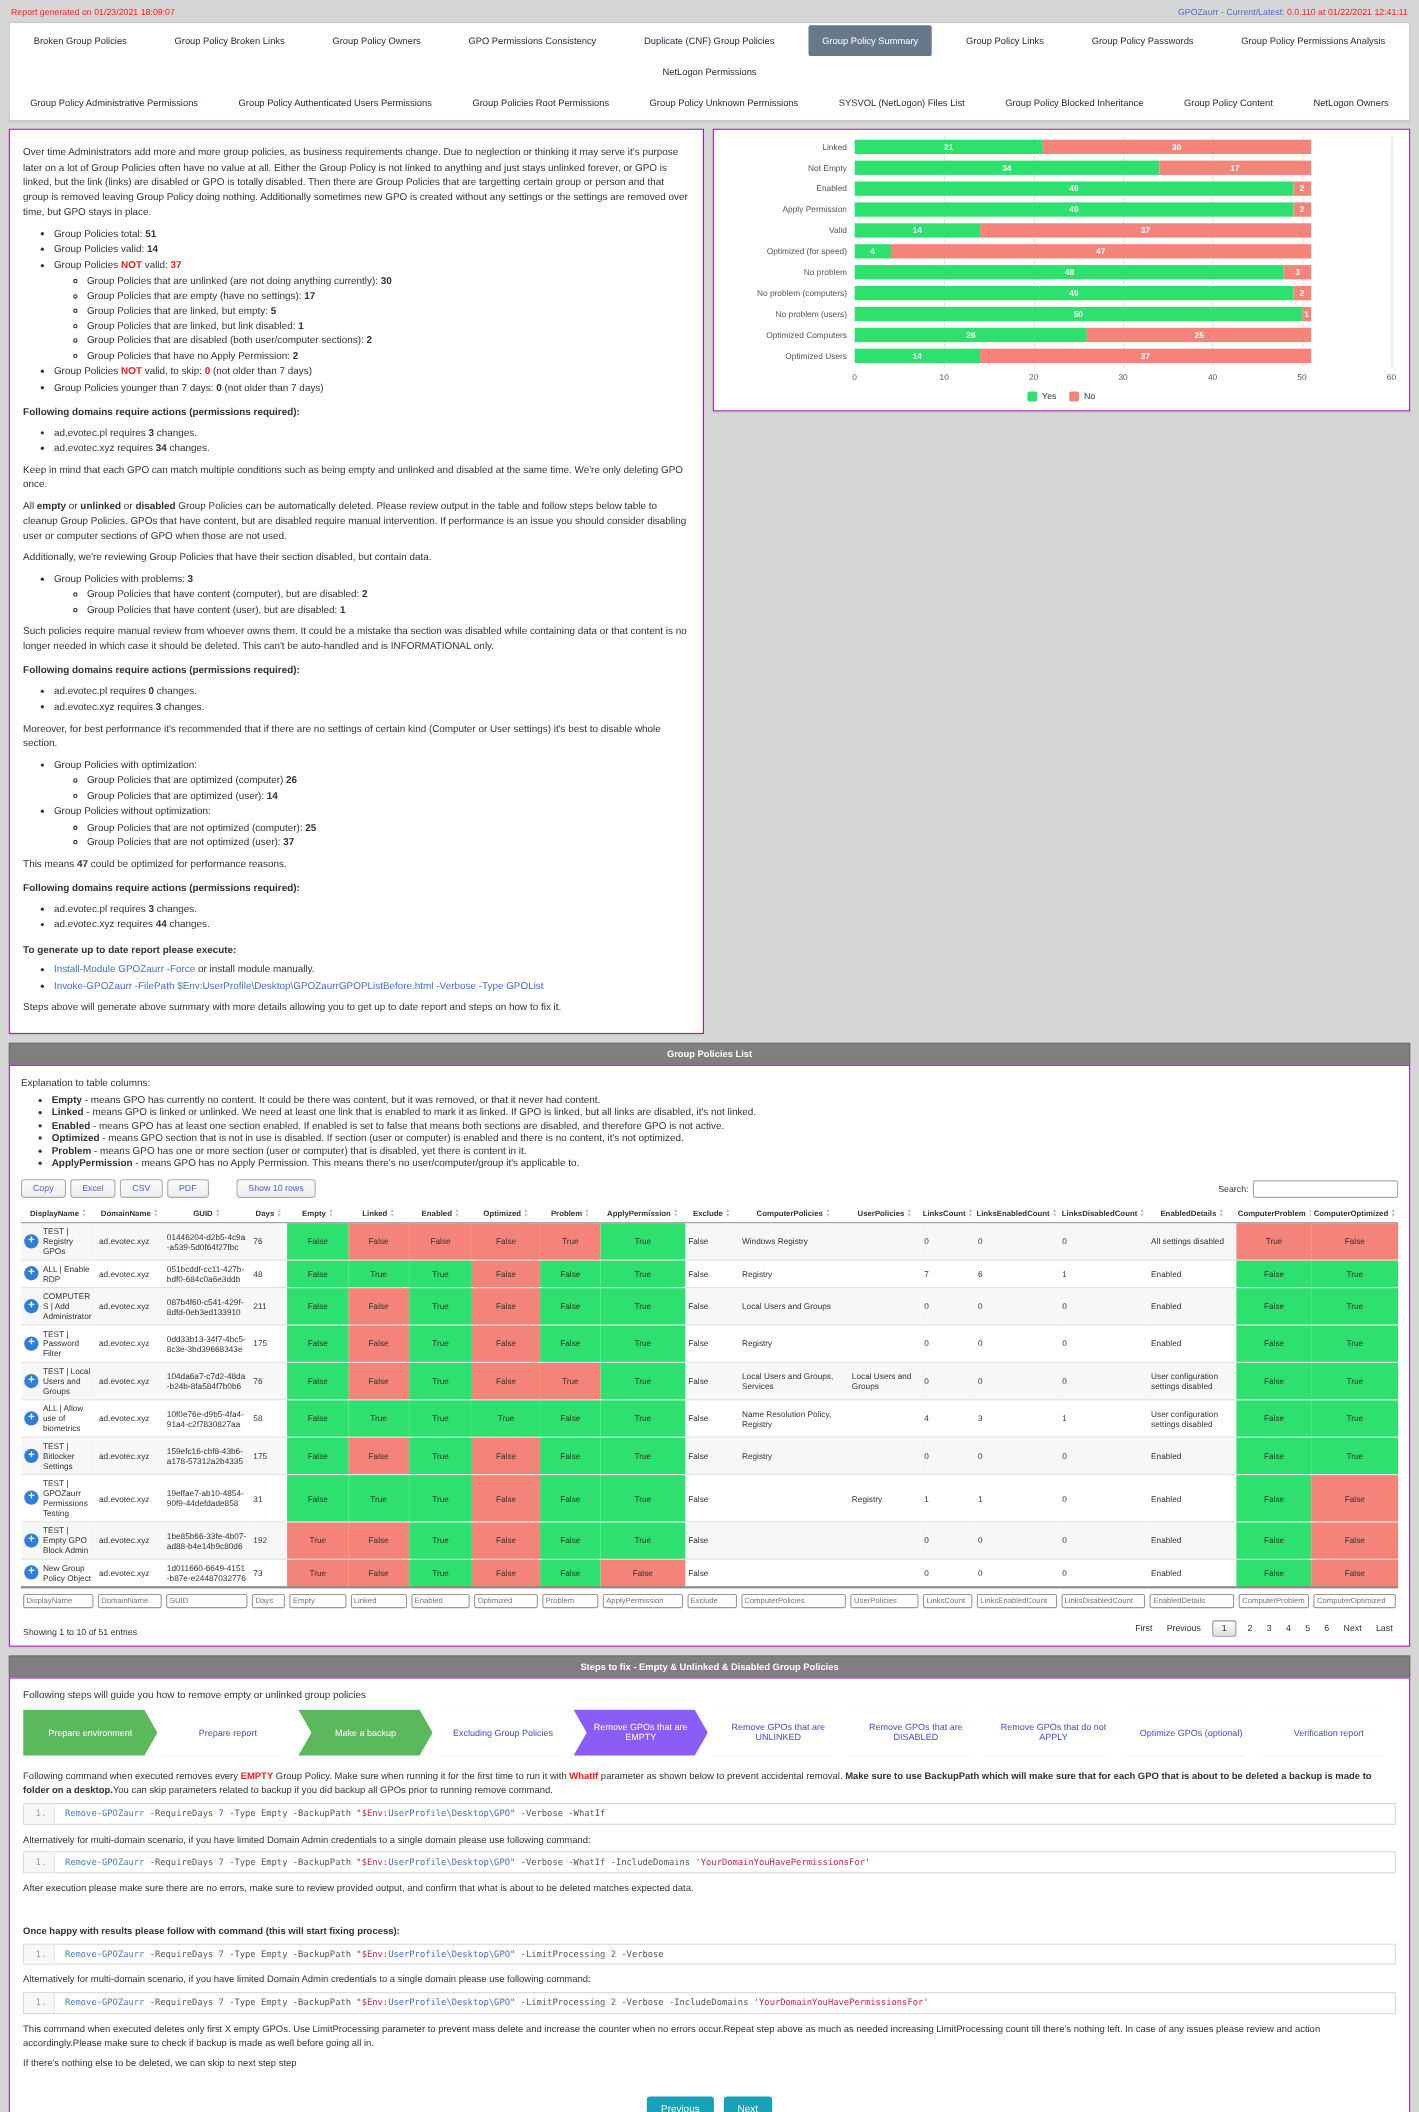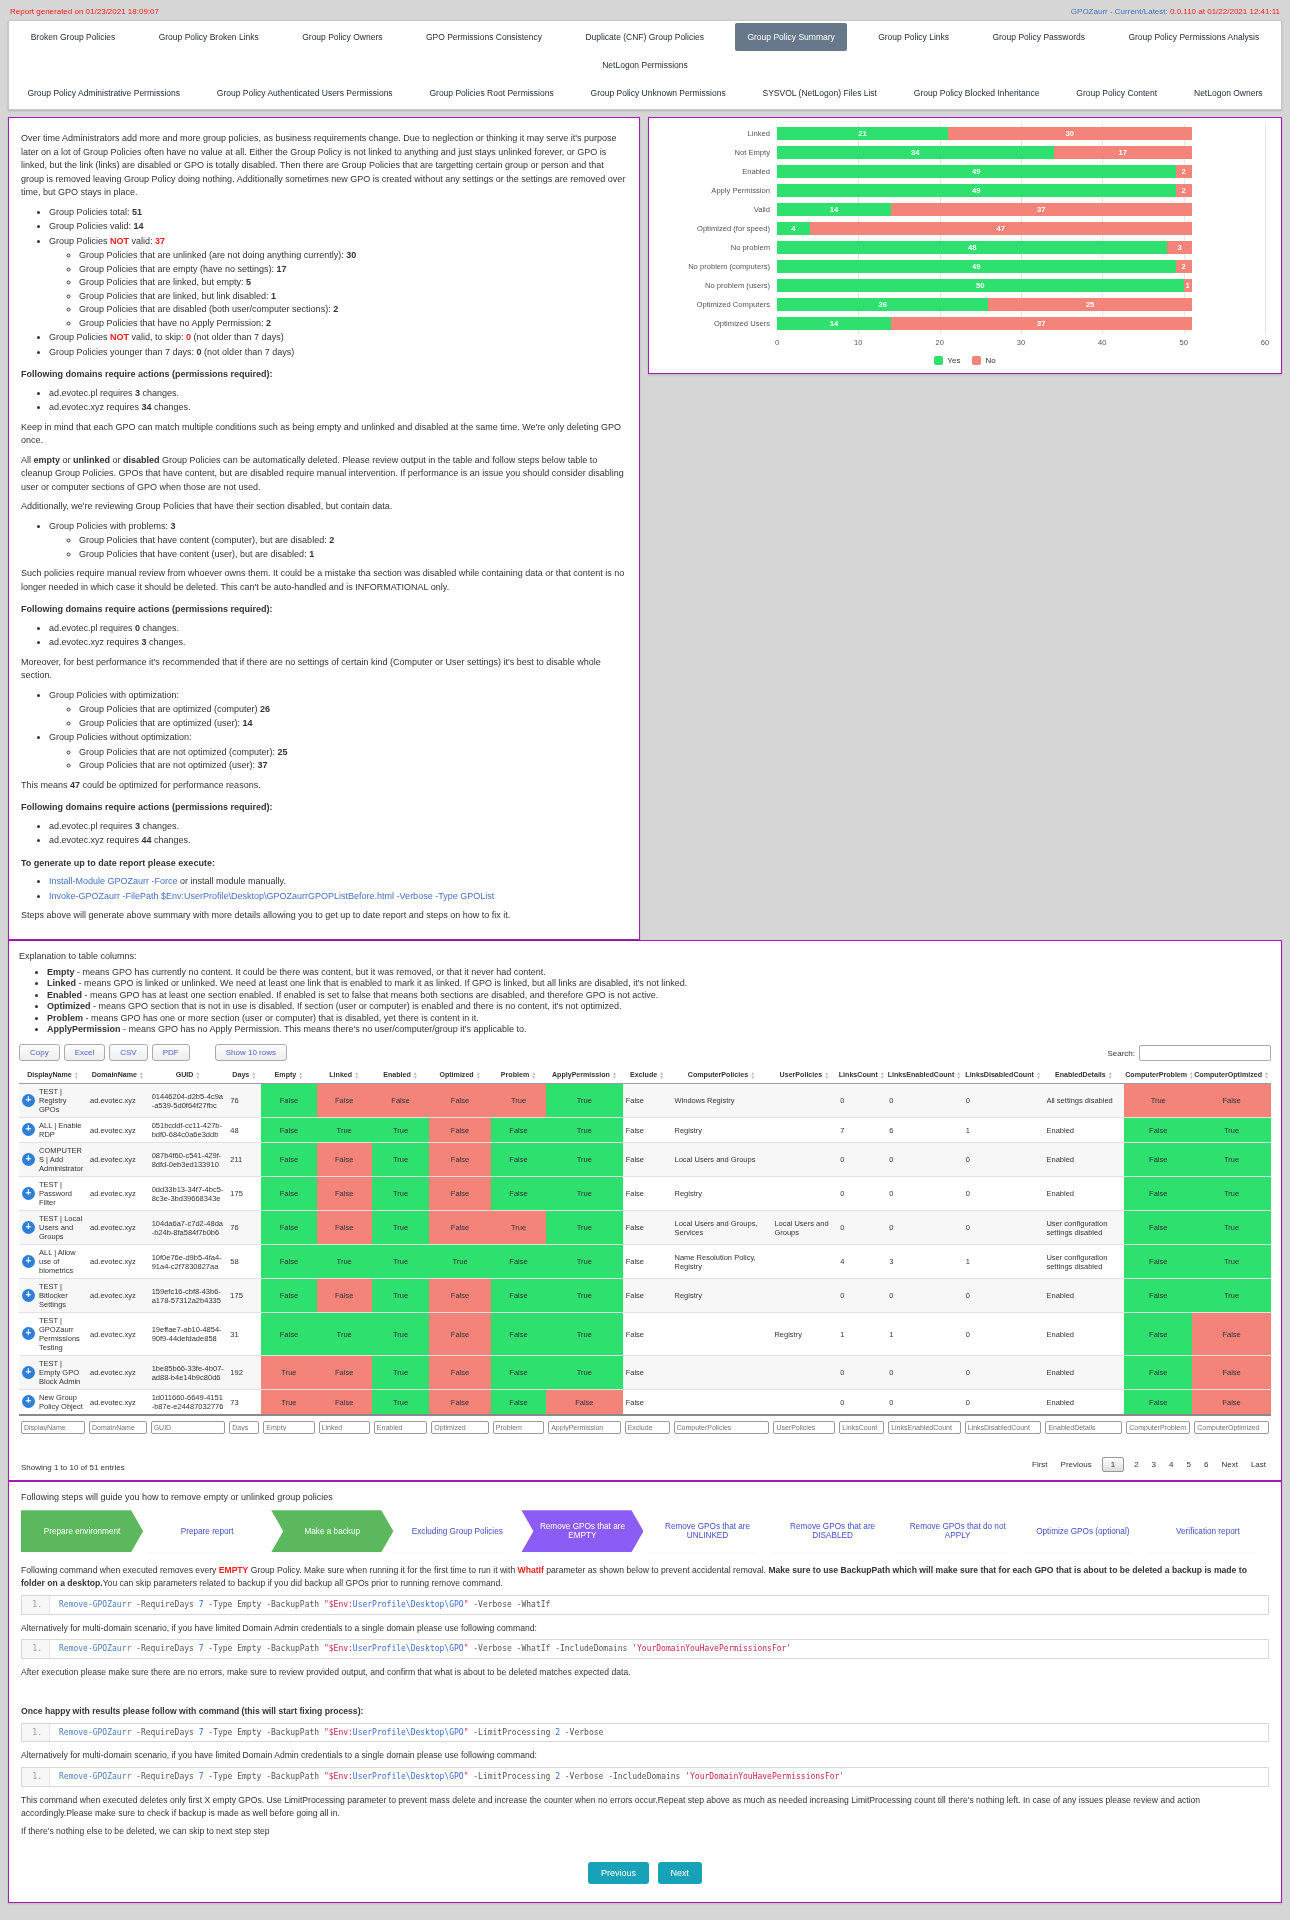--- a/index.html
+++ b/index.html
@@ -88,21 +88,21 @@
   table.gpo td.r { background:#f4837a; }
   table.gpo td.guid { word-break:break-all; }
   table.gpo td.ctr { text-align:center; }
   table.gpo tfoot td { border-top:2px solid #8a8a8a; padding:5px 2px; }
   .filter-input { width:100%; border:1px solid #999; border-radius:2px; font-size:7px; padding:2px 2px; color:#555; font-family:inherit; }
   .sort-ic { display:inline-flex; flex-direction:column; vertical-align:middle; margin-left:2px; color:#c0c0c0; font-size:5px; line-height:4px; }
   .namecell { position:relative; padding-left:20px !important; }
   .plus { position:absolute; left:3px; top:50%; margin-top:-7px; width:13px; height:13px; border-radius:50%; background:#2f7ed8; color:#fff; text-align:center; line-height:12px; font-weight:bold; font-size:10px; cursor:pointer; }
   .table-footer { display:flex; align-items:flex-end; font-size:8px; padding:6px 2px 2px 2px; color:#333; }
   .pagination { margin-left:auto; display:flex; align-items:center; gap:7px; }
-  .pg { cursor:pointer; color:#333; padding:2px 3px;margin-top:12px; }
+  .pg { cursor:pointer; color:#333; padding:2px 3px; }
   .pg.active { background:linear-gradient(#fff,#dcdcdc); border:1px solid #979797; border-radius:2px; padding:2px 8px; }
 
   
   .fix-panel { padding:8px 12px 8px 12px; }
   .fix-intro { margin:2px 0 8px 0; }
   .steps { display:flex; gap:3px; margin:4px 0 12px 0; }
   .step { flex:1; height:42px; display:flex; align-items:center; justify-content:center; text-align:center; font-size:8.2px; padding:0 13px;
           clip-path:polygon(12px 50%,0 0,calc(100% - 12px) 0,100% 50%,calc(100% - 12px) 100%,0 100%);
           background:#fff; color:#4050c8; cursor:pointer; filter:drop-shadow(0 0 1px #bdbdbd); }
   .step.first { clip-path:polygon(0 0,calc(100% - 12px) 0,100% 50%,calc(100% - 12px) 100%,0 100%); }
@@ -302,20 +302,21 @@
             <span>Yes</span>
           </span>
           <span class="item">
             <span class="sw" style="background: rgb(244, 131, 122);"></span>
             <span>No</span>
           </span>
         </div>
     </div>
   </div>
 
+  <div class="section-bar">Group Policies List</div>
 
   <div class="panel table-panel">
     <div class="explain-title">Explanation to table columns:</div>
     <ul class="explain-list" id="explain">
         <li><span class="sg-b">Empty</span> - means GPO has currently no content. It could be there was content, but it was removed, or that it never had content.</li>
         <li><span class="sg-b">Linked</span> - means GPO is linked or unlinked. We need at least one link that is enabled to mark it as linked. If GPO is linked, but all links are disabled, it's not linked.</li>
         <li><span class="sg-b">Enabled</span> - means GPO has at least one section enabled. If enabled is set to false that means both sections are disabled, and therefore GPO is not active.</li>
         <li><span class="sg-b">Optimized</span> - means GPO section that is not in use is disabled. If section (user or computer) is enabled and there is no content, it's not optimized.</li>
         <li><span class="sg-b">Problem</span> - means GPO has one or more section (user or computer) that is disabled, yet there is content in it.</li>
         <li><span class="sg-b">ApplyPermission</span> - means GPO has no Apply Permission. This means there's no user/computer/group it's applicable to.</li>
@@ -684,20 +685,21 @@
           <span class="pg">3</span>
           <span class="pg">4</span>
           <span class="pg">5</span>
           <span class="pg">6</span>
           <span class="pg">Next</span>
           <span class="pg">Last</span>
         </div>
     </div>
   </div>
 
+  <div class="section-bar">Steps to fix - Empty &amp; Unlinked &amp; Disabled Group Policies</div>
 
   <div class="panel fix-panel">
     <p class="fix-intro">Following steps will guide you how to remove empty or unlinked group policies</p>
     <div class="steps" id="steps">
         <div class="step green first">
           <span>Prepare environment</span>
         </div>
         <div class="step white">
           <span>Prepare report</span>
         </div>

